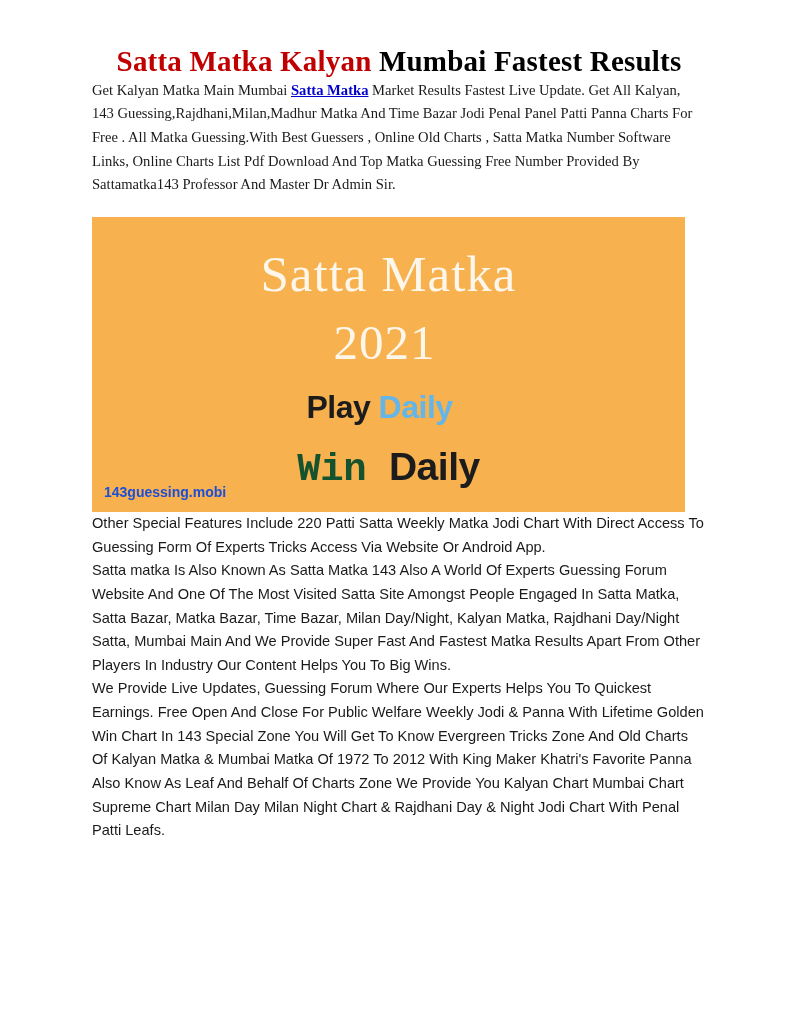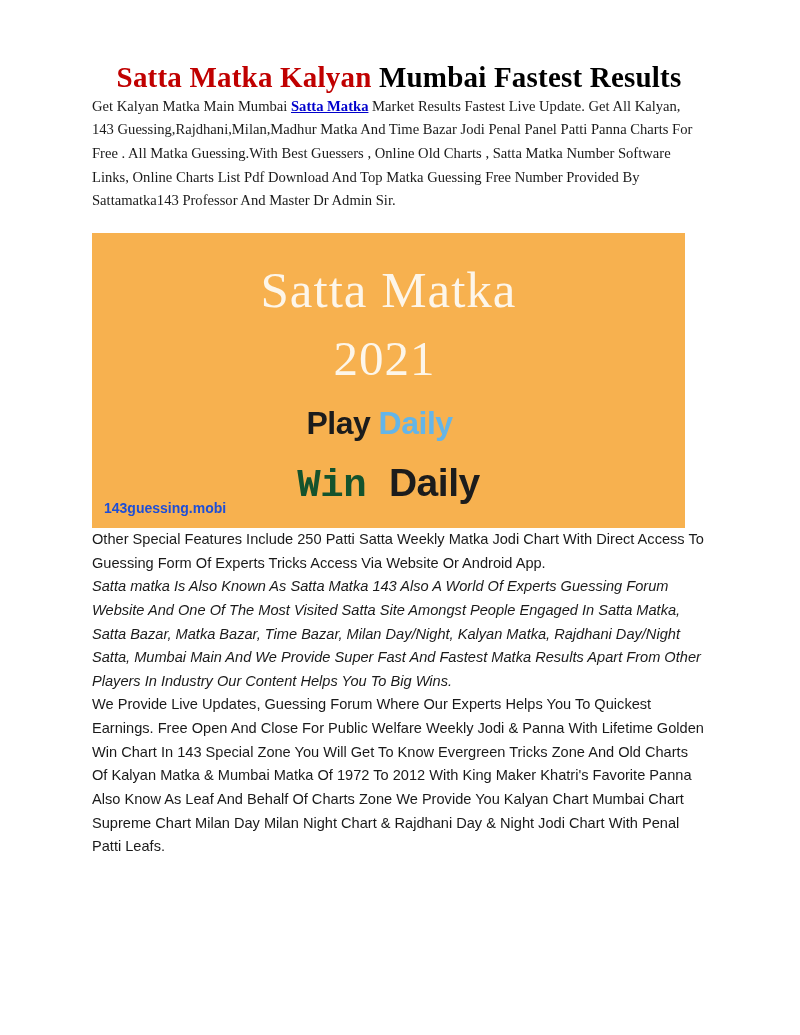--- a/index.html
+++ b/index.html
@@ -21,21 +21,21 @@
     background: #ffffff;
   }
   .content {
     position: absolute;
     left: 92px;
     top: 0;
     width: 614px;
   }
   .doc-title {
     margin: 0;
-    padding-top: 60px;
+    padding-top: 44px;
     font-family: "Liberation Serif", serif;
     font-size: 29px;
     font-weight: bold;
     line-height: 1.2;
     text-align: center;
     letter-spacing: 0.2px;
     color: #000000;
   }
   .doc-title .hl {
     color: #c00000;
@@ -117,21 +117,21 @@
   }
   .banner-credit {
     position: absolute;
     left: 12px;
     bottom: 12px;
     font-size: 14px;
     font-weight: bold;
     color: #1d4ed8;
   }
   .para-2 { margin-top: 18px; }
-  .para-3 { margin-top: 17px; font-style: italic; }
+  .para-3 { margin-top: 17px; }
   .para-4 { margin-top: 17px; }
 </style>
 </head>
 <body>
 
 <div class="page">
   <div class="content">
 
     <h1 class="doc-title">
       <span class="hl">Satta Matka Kalyan</span><span> Mumbai Fastest Results</span>
@@ -142,18 +142,18 @@
     </p>
 
     <div class="banner">
       <div class="banner-line1">Satta Matka</div>
       <div class="banner-line2">2021</div>
       <div class="banner-line3"><span>Play </span><span class="accent">Daily</span></div>
       <div class="banner-line4"><span class="light">Win </span><span>Daily</span></div>
       <div class="banner-credit">143guessing.mobi</div>
     </div>
 
-    <p class="para para-2">Other Special Features Include 250 Patti Satta Weekly Matka Jodi Chart With Direct Access To Guessing Form Of Experts Tricks Access Via Website Or Android App.</p>
+    <p class="para para-2">Other Special Features Include 220 Patti Satta Weekly Matka Jodi Chart With Direct Access To Guessing Form Of Experts Tricks Access Via Website Or Android App.</p>
     <p class="para para-3">Satta matka Is Also Known As Satta Matka 143 Also A World Of Experts Guessing Forum Website And One Of The Most Visited Satta Site Amongst People Engaged In Satta Matka, Satta Bazar, Matka Bazar, Time Bazar, Milan Day/Night, Kalyan Matka, Rajdhani Day/Night Satta, Mumbai Main And We Provide Super Fast And Fastest Matka Results Apart From Other Players In Industry Our Content Helps You To Big Wins.</p>
     <p class="para para-4">We Provide Live Updates, Guessing Forum Where Our Experts Helps You To Quickest Earnings. Free Open And Close For Public Welfare Weekly Jodi &amp; Panna With Lifetime Golden Win Chart In 143 Special Zone You Will Get To Know Evergreen Tricks Zone And Old Charts Of Kalyan Matka &amp; Mumbai Matka Of 1972 To 2012 With King Maker Khatri's Favorite Panna Also Know As Leaf And Behalf Of Charts Zone We Provide You Kalyan Chart Mumbai Chart Supreme Chart Milan Day Milan Night Chart &amp; Rajdhani Day &amp; Night Jodi Chart With Penal Patti Leafs.</p>
 
   </div>
 </div>
 
 </body></html>

